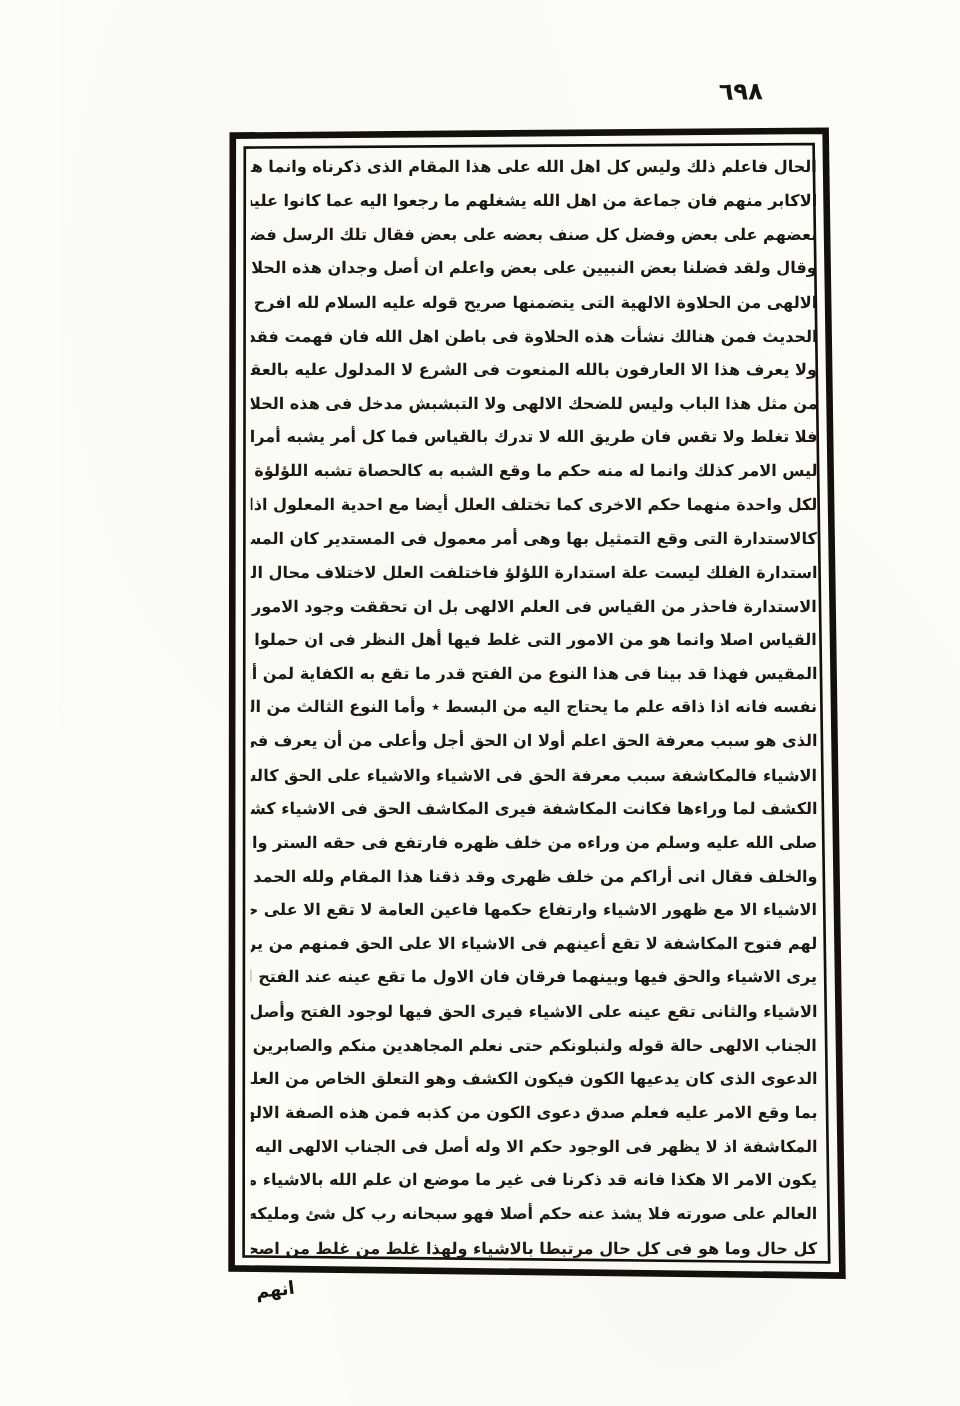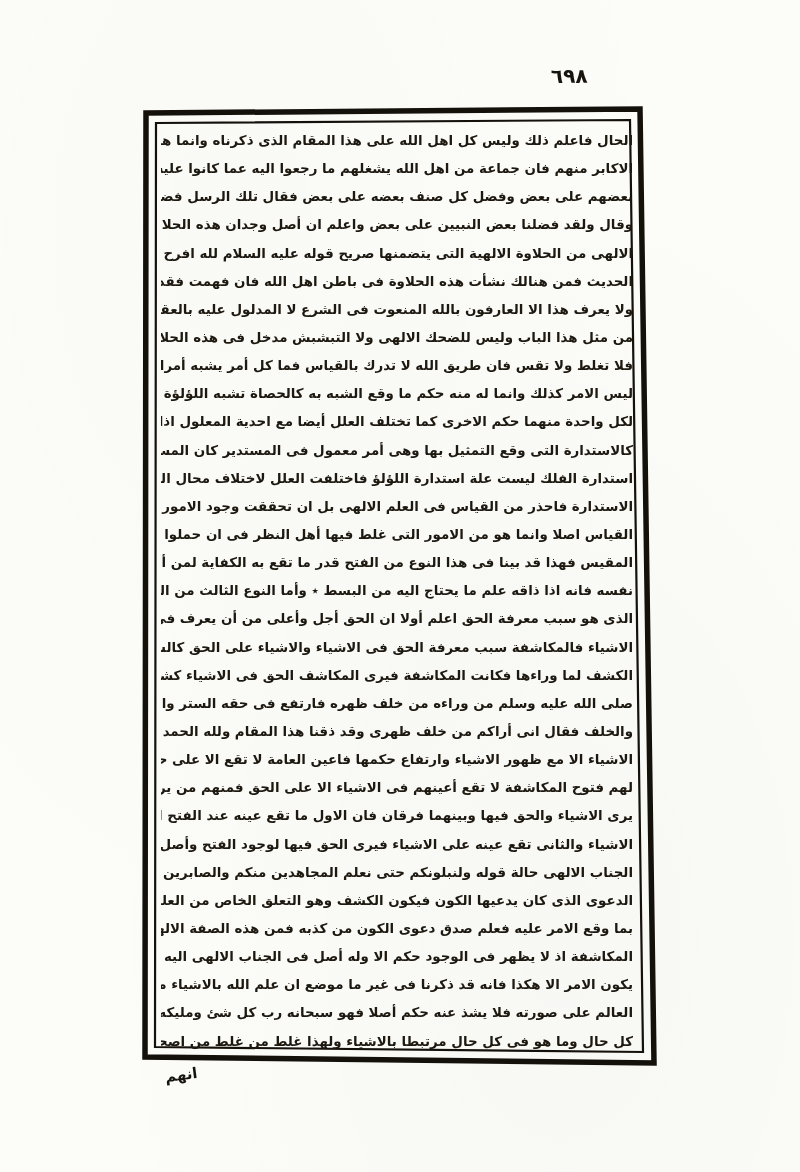--- a/index.html
+++ b/index.html
@@ -14,20 +14,21 @@
     font-family: "DejaVu Sans", sans-serif;
     overflow: hidden;
   }
   .scan-page {
     position: absolute;
     inset: 0;
     background:
       radial-gradient(ellipse at 30% 20%, rgba(0,0,0,0.012), transparent 60%),
       radial-gradient(ellipse at 70% 80%, rgba(0,0,0,0.018), transparent 60%),
       #fcfcf9;
+    margin-left: 48px;
   }
   .folio-number {
     position: absolute;
     left: 551px;
     top: 64px;
     font-size: 20px;
     font-weight: 700;
     color: #17140d;
     letter-spacing: 2px;
     transform: rotate(-1deg);

